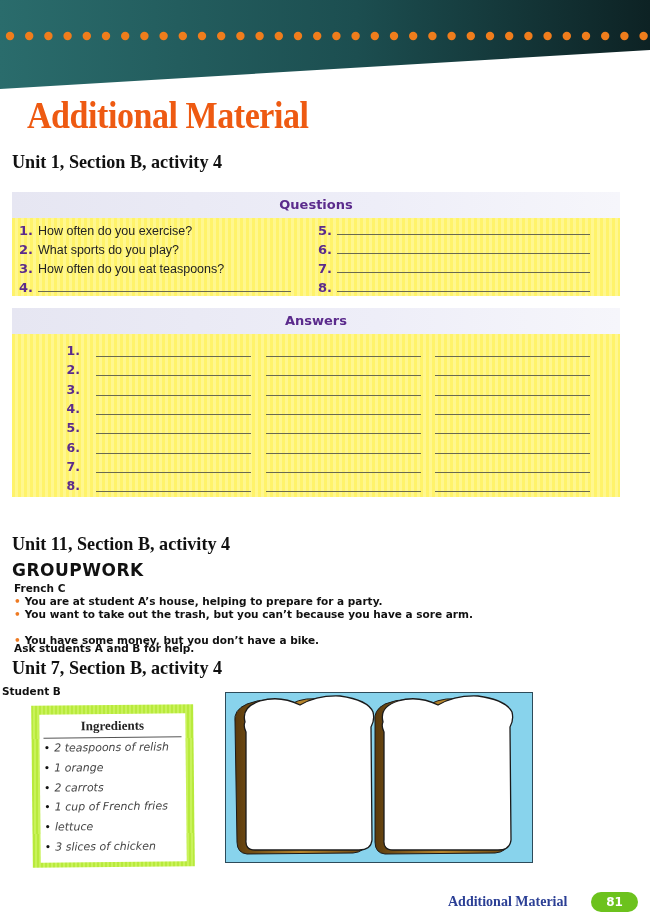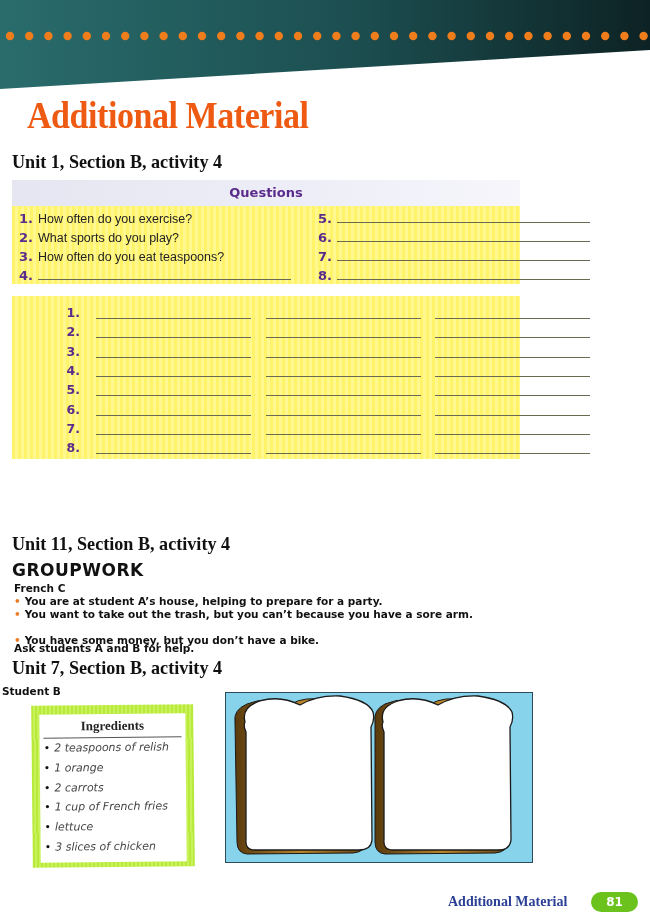--- a/index.html
+++ b/index.html
@@ -1,21 +1,21 @@
 <!DOCTYPE html>
 <html><head>
 <meta charset="utf-8">
 <style>
   html, body { margin:0; padding:0; }
   body { width:650px; height:924px; position:relative; background:#ffffff; overflow:hidden; font-family:"Liberation Sans", sans-serif; }
   .banner { position:absolute; left:0; top:0; width:650px; height:100px; }
   .dots { position:absolute; left:0; top:28px; width:650px; height:16px; }
   .title { position:absolute; left:27px; top:94px; font-family:"Liberation Serif", serif; font-weight:bold; font-size:37px; color:#ee5a12; letter-spacing:-0.5px; transform:scaleX(0.92); transform-origin:left; }
   .unit-heading { position:absolute; left:12px; font-family:"Liberation Serif", serif; font-weight:bold; font-size:19.5px; color:#111; transform:scaleX(0.93); transform-origin:left; white-space:nowrap; }
-  .panel { position:absolute; left:12px; width:508px; }
+  .panel { position:absolute; left:12px; width:608px;margin-top:12px; }
   .panel-head { height:26px; background:linear-gradient(90deg,#e6e6f2,#eeeef8 60%,#f6f6fb); text-align:center; font-family:"DejaVu Sans", sans-serif; font-weight:bold; font-size:13px; color:#5b2b8c; line-height:26px; }
   .striped { background:repeating-linear-gradient(90deg,#fff36a 0px,#fff36a 3px,#fff78f 3px,#fff78f 6px); }
   .q-body { position:relative; height:78px; }
   .q-row { position:absolute; height:19px; display:flex; align-items:flex-end; }
   .num { font-family:"DejaVu Sans", sans-serif; font-weight:bold; font-size:13px; color:#5b2b8c; margin-right:5px; }
   .qtext { font-family:Liberation Sans, sans-serif; font-size:12.5px; color:#222; }
   .blank { border-bottom:1.3px solid #6a6a50; height:12px; margin-bottom:3px; }
   .names-band { position:relative; height:30px; background:repeating-linear-gradient(90deg,#ffd94d 0px,#ffd94d 3px,#ffe36e 3px,#ffe36e 6px); }
   .names-label { position:absolute; left:12px; top:8px; font-family:"DejaVu Sans", sans-serif; font-weight:bold; font-size:12.5px; color:#5b2b8c; }
   .a-body { position:relative; height:163px; }
@@ -121,20 +121,21 @@
         <span class="blank" style="width:253px"></span>
       </div>
     <div class="q-row" style="left:306px;top:58px">
         <span class="num">8.</span>
         <span class="blank" style="width:253px"></span>
       </div>
   </div>
 </div>
 
 <div class="panel" style="top:296px">
+  <div class="panel-head">Answers</div>
   <div class="a-body striped" id="abody">
       <span class="a-num" style="left: 40px; top: 9px;">1.</span>
       <div class="aline" style="left: 84px; top: 22px; width: 155px;"></div>
       <div class="aline" style="left: 254px; top: 22px; width: 155px;"></div>
       <div class="aline" style="left: 423px; top: 22px; width: 155px;"></div>
       <span class="a-num" style="left: 40px; top: 28.3px;">2.</span>
       <div class="aline" style="left: 84px; top: 41.3px; width: 155px;"></div>
       <div class="aline" style="left: 254px; top: 41.3px; width: 155px;"></div>
       <div class="aline" style="left: 423px; top: 41.3px; width: 155px;"></div>
       <span class="a-num" style="left: 40px; top: 47.6px;">3.</span>

